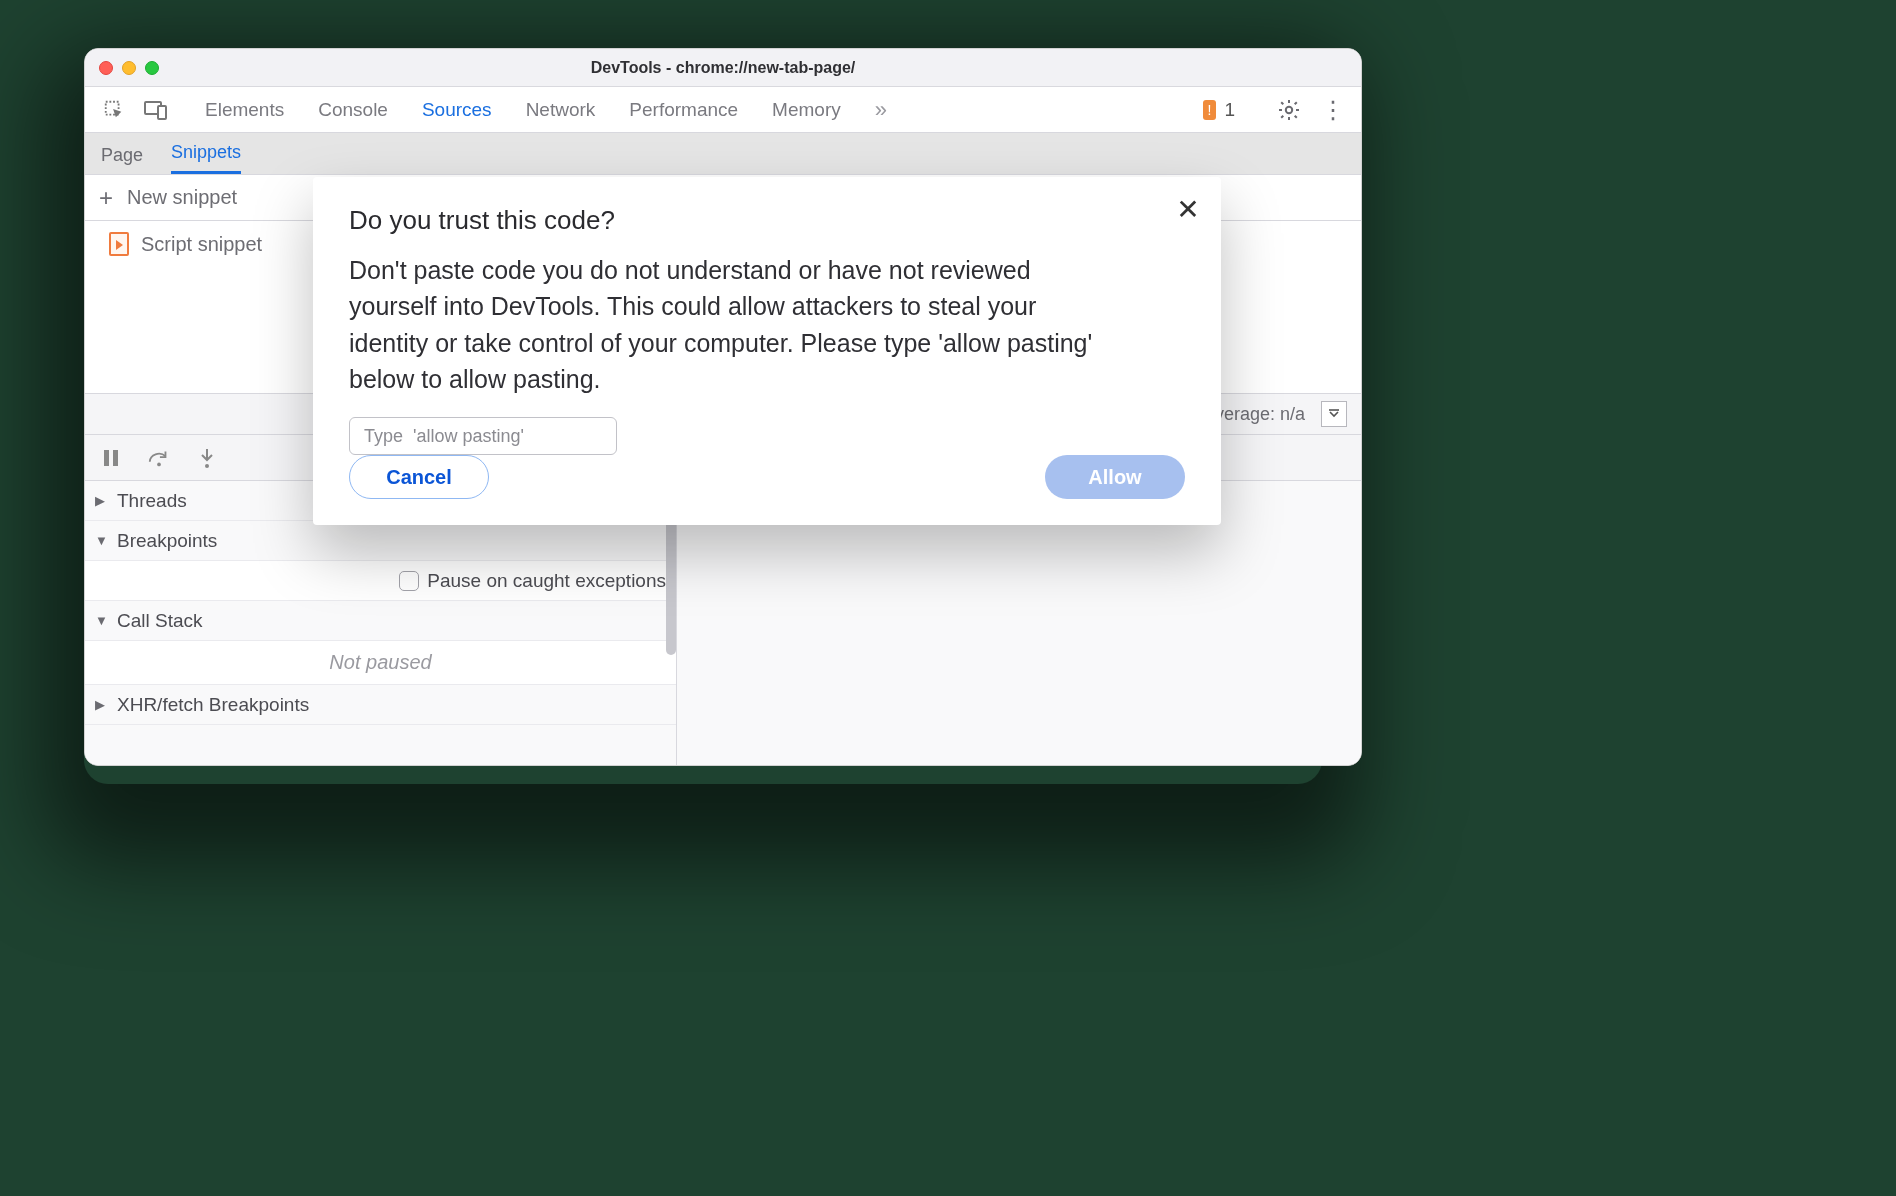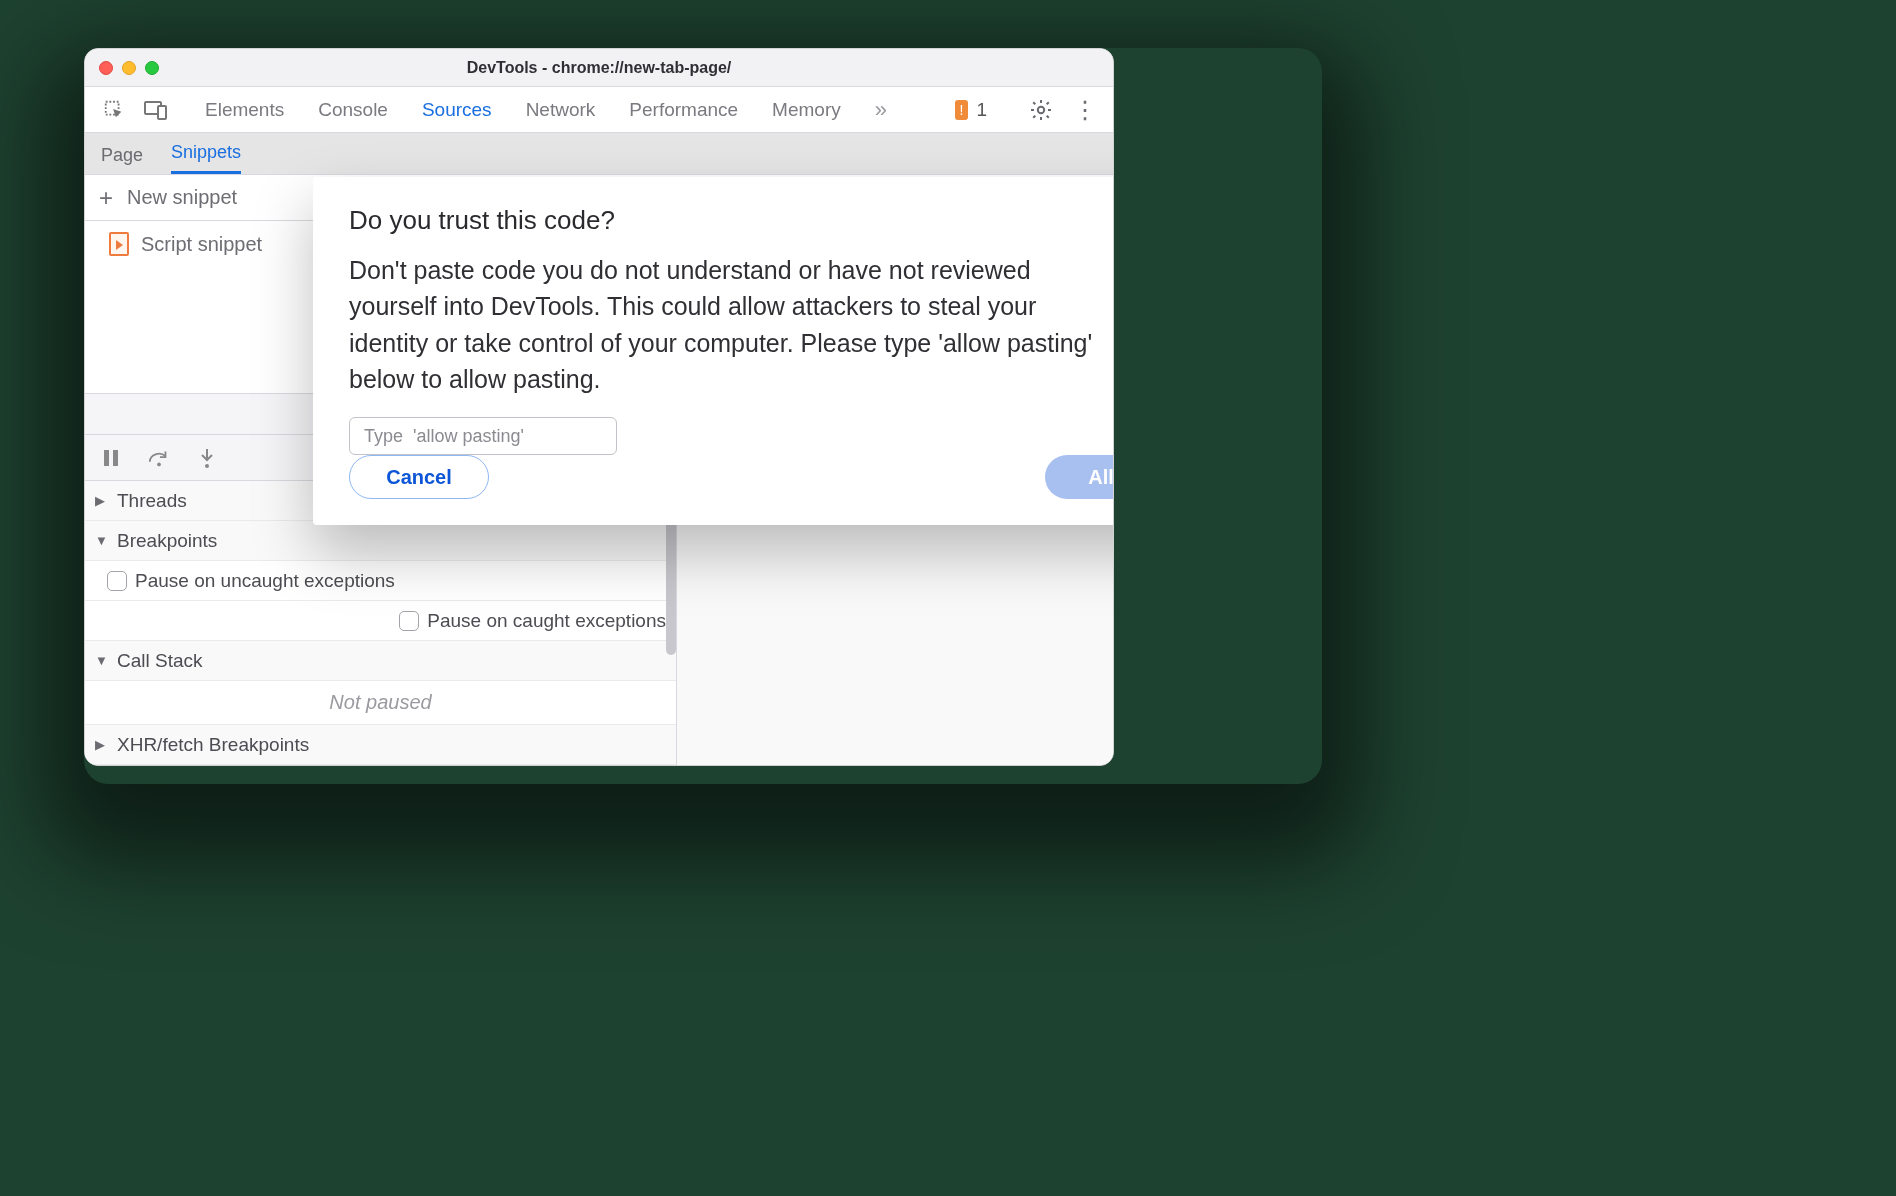--- a/index.html
+++ b/index.html
@@ -17,21 +17,21 @@
     left: 84px; top: 48px;
     width: 1238px; height: 736px;
     border-radius: 24px;
     box-shadow: 0 40px 90px 40px rgba(0,0,0,0.55);
     z-index: 0;
   }
 
   .window {
     position: absolute;
     left: 84px; top: 48px;
-    width: 1030px; height: 718px;
+    width: 1278px; height: 718px;
     background: #ffffff;
     border-radius: 14px;
     overflow: hidden;
     z-index: 1;
     display: flex;
     flex-direction: column;
     border: 1px solid #d2d2d2;
   }
 
   
@@ -393,24 +393,20 @@
     <div class="blue-tick"></div>
     <div class="panes">
       <div class="pane-left">
         <div class="section-row">
           <span class="tri">▶</span>
           <span>Threads</span>
         </div>
         <div class="section-row">
           <span class="tri">▼</span>
           <span>Breakpoints</span>
-        </div>
-        <div class="section-row indent" style="background:#fff;">
-          <div class="chk"></div>
-          <span>Pause on uncaught exceptions</span>
         </div>
         <div class="section-row indent" style="background:#fff;justify-content:flex-end;">
           <div class="chk"></div>
           <span>Pause on caught exceptions</span>
         </div>
         <div class="section-row">
           <span class="tri">▼</span>
           <span>Call Stack</span>
         </div>
         <div class="callstack-np">Not paused</div>

